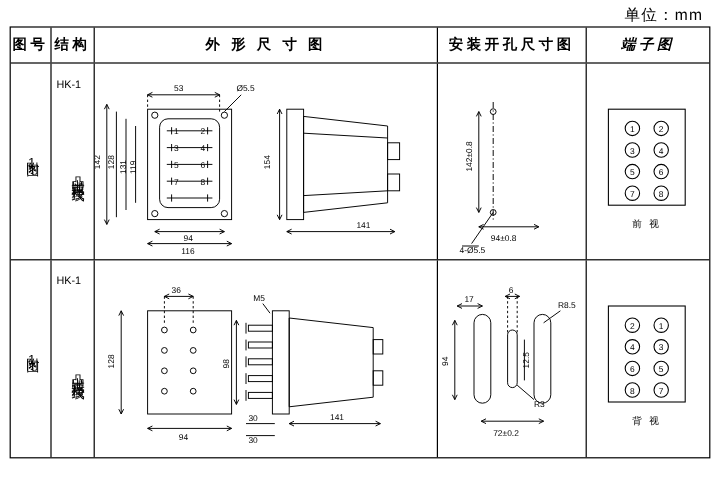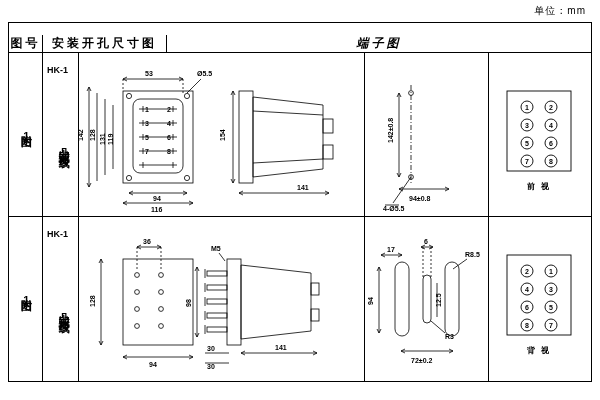--- a/index.html
+++ b/index.html
@@ -1,47 +1,49 @@
 <!DOCTYPE html>
 <html><head>
 <meta charset="utf-8">
 <style>
   html,body{margin:0;padding:0;}
   body{width:600px;height:400px;background:#ffffff;font-family:"Liberation Sans","DejaVu Sans",sans-serif;color:#000;overflow:hidden;}
   .page{position:relative;width:600px;height:400px;}
-  .unit{position:absolute;right:14px;top:4px;font-size:10px;letter-spacing:1px;text-align:center;}
+  .unit{position:absolute;right:14px;top:4px;font-size:13px;letter-spacing:1px;text-align:center;}
   .table{position:absolute;left:8px;top:22px;width:584px;height:360px;border:1.4px solid #000;box-sizing:border-box;}
-  .hdr{display:flex;height:30px;border-bottom:1.4px solid #000;box-sizing:border-box;align-items:flex-end;}
+  .hdr{display:flex;height:30px;border-bottom:1.4px solid #000;box-sizing:border-box;}
   .hdr .cell{display:flex;align-items:center;justify-content:center;font-size:12px;font-weight:bold;letter-spacing:3px;border-right:1.2px solid #000;box-sizing:border-box;}
   .hdr .cell:last-child{border-right:none;font-style:italic;}
   .c1{width:34px;}
   .c2{width:36px;}
   .c3{width:286px;}
   .c4{width:124px;}
   .c5{flex:1;}
   .rowwrap{display:flex;height:164px;box-sizing:border-box;}
   .rowwrap.first{border-bottom:1.4px solid #000;}
-  .rowwrap .cell{border-right:1.2px solid #000;box-sizing:border-box;position:relative;font-weight:bold;}
+  .rowwrap .cell{border-right:1.2px solid #000;box-sizing:border-box;position:relative;}
   .rowwrap .cell:last-child{border-right:none;text-align:right;}
   .vtext{writing-mode:vertical-rl;text-orientation:upright;font-size:11px;line-height:1.25;letter-spacing:2px;position:absolute;left:50%;top:50%;transform:translate(-50%,-50%);white-space:pre;text-align:center;}
   svg{display:block;}
   .dim{font-size:7px;}
   text{font-family:"Liberation Sans","DejaVu Sans",sans-serif;}
 </style>
 </head>
 <body>
 
 <div class="page">
 
   <div class="unit">单位：mm</div>
 
   <div class="table">
 
     <div class="hdr">
       <div class="cell c1">图号</div>
+      <div class="cell c2">结构</div>
+      <div class="cell c3">外 形 尺 寸 图</div>
       <div class="cell c4">安装开孔尺寸图</div>
       <div class="cell c5">端子图</div>
     </div>
 
     <div class="rowwrap first">
 
       <div class="cell c1">
         <div class="vtext">附图1</div>
       </div>
 

